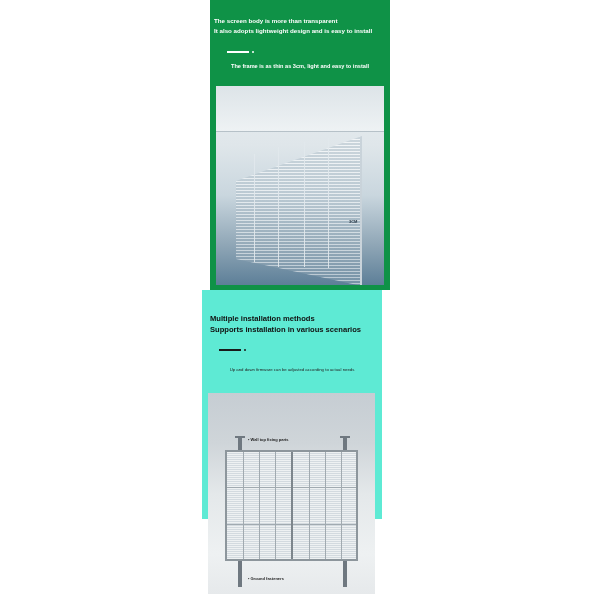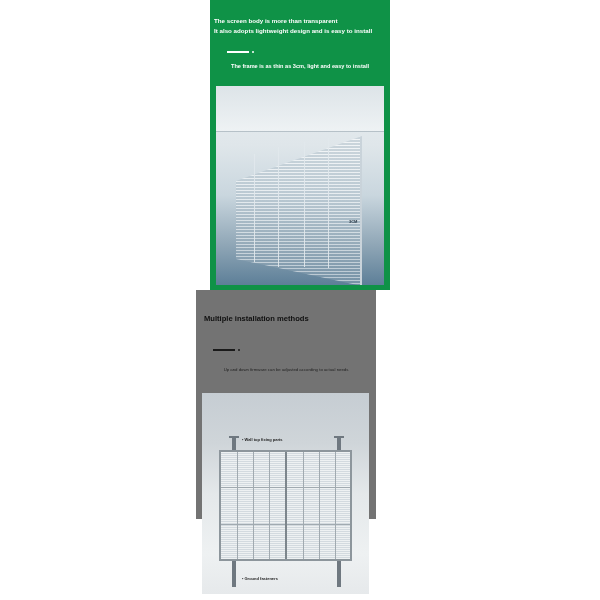--- a/index.html
+++ b/index.html
@@ -4,22 +4,22 @@
 <style>
   * { box-sizing: border-box; margin: 0; padding: 0; }
   html, body { width: 600px; height: 600px; background: #ffffff; overflow: hidden; }
   body { position: relative; font-family: "Liberation Sans", sans-serif; }
 
   .panel-green {
     position: absolute; left: 210px; top: 0; width: 180px; height: 290px;
     background: #0f9247;
   }
   .panel-gray {
-    position: absolute; left: 196px; top: 290px; width: 180px; height: 229px;
-    background: #737373;
+    position: absolute; left: 202px; top: 290px; width: 180px; height: 229px;
+    background: #5eead4;
   }
 
   .g-title {
     position: absolute; left: 4px; top: 16px; width: 178px;
     color: #ffffff; font-weight: bold; font-size: 6.2px; line-height: 9.5px;
     white-space: nowrap;
   }
   .divider { position: absolute; height: 2px; width: 22px; }
   .divider-dot { position: absolute; width: 2px; height: 2px; border-radius: 50%; }
   .g-divider { left: 17px; top: 51px; background: #ffffff; }
@@ -98,20 +98,21 @@
     <div class="vline" style="left:62px;top:61px;height:120px;"></div>
     <div class="vline" style="left:88px;top:56px;height:125px;"></div>
     <div class="vline" style="left:112px;top:52px;height:130px;"></div>
     <div class="label-3cm">3CM</div>
   </div>
 </div>
 
 <div class="panel-gray">
   <div class="gr-title">
     <div>Multiple installation methods</div>
+    <div>Supports installation in various scenarios</div>
   </div>
   <div class="divider gr-divider"></div>
   <div class="divider-dot gr-dot"></div>
   <div class="gr-sub">Up and down firmware can be adjusted according to actual needs</div>
 
   <div class="photo2">
     <div class="cap" style="left:27px;top:43px;"></div>
     <div class="post" style="left:30px;top:43px;height:15px;"></div>
     <div class="cap" style="left:132px;top:43px;"></div>
     <div class="post" style="left:135px;top:43px;height:15px;"></div>

